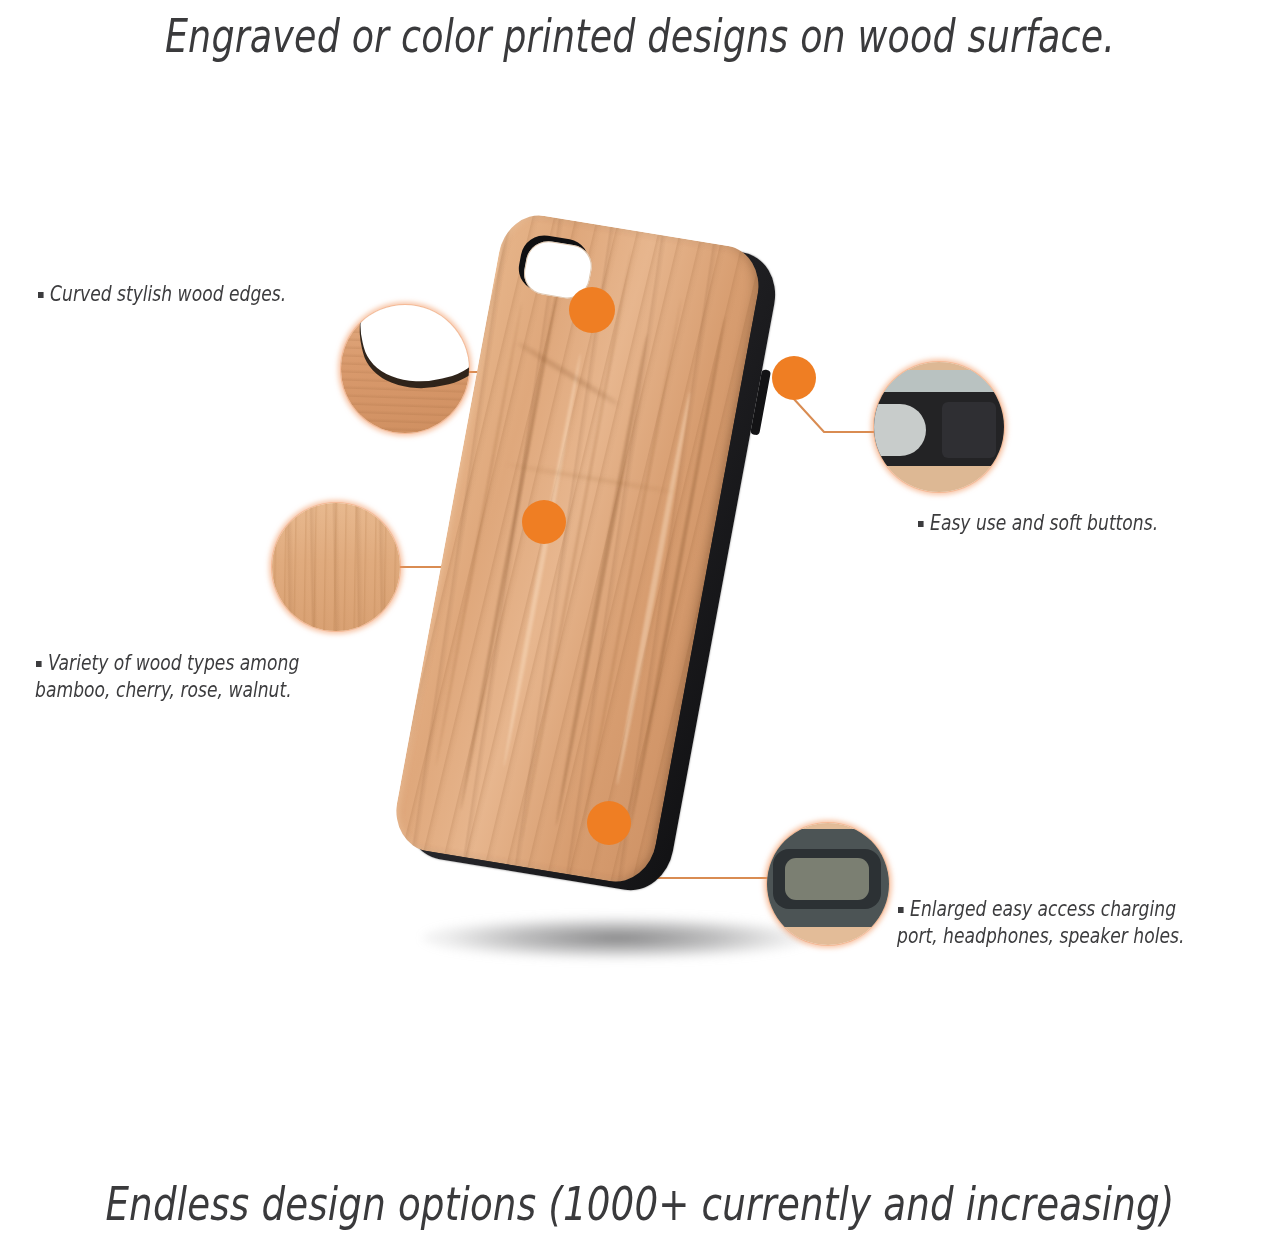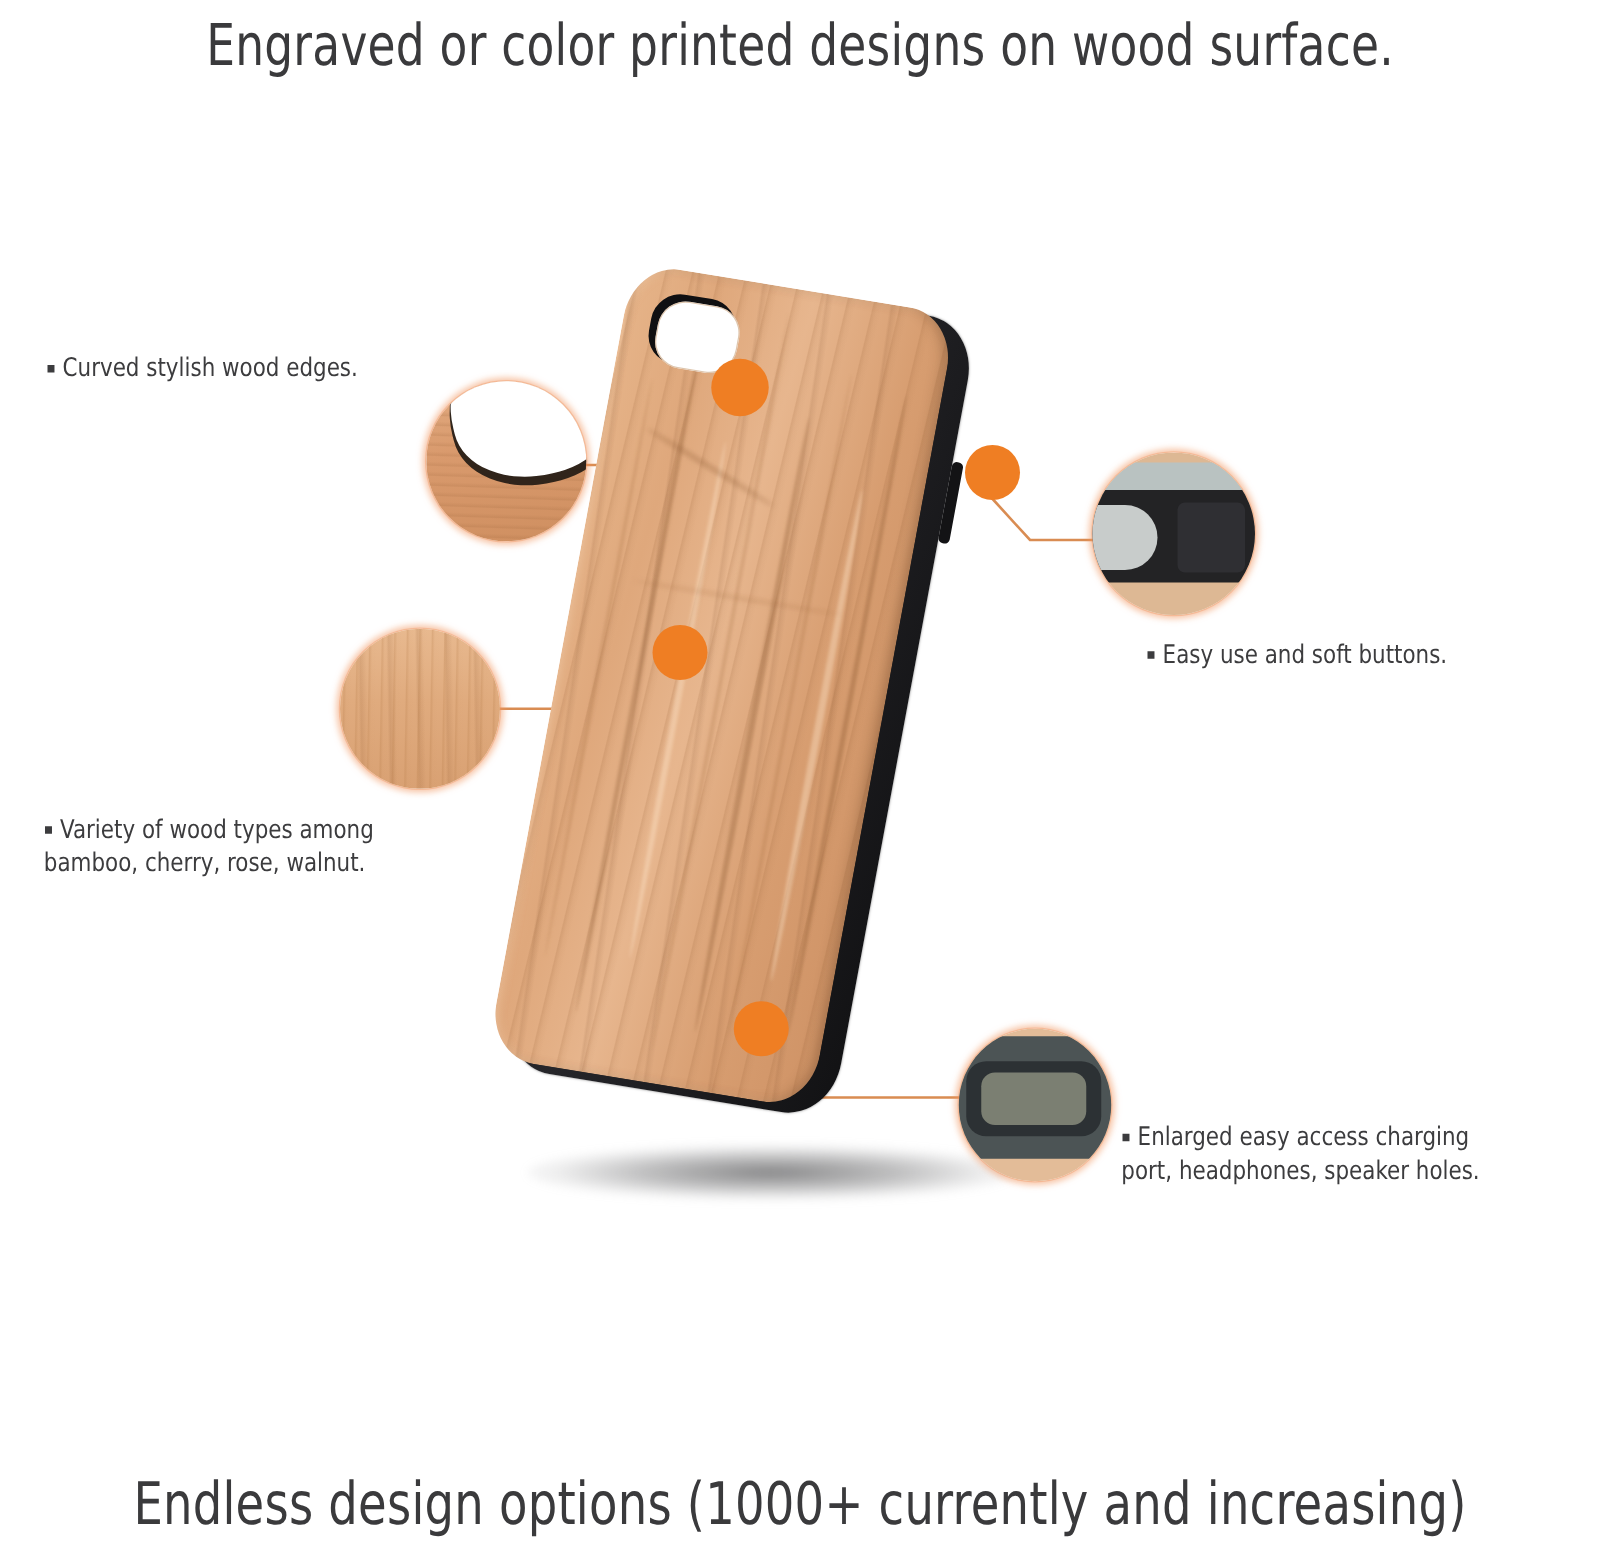--- a/index.html
+++ b/index.html
@@ -12,20 +12,21 @@
     font-family: "Liberation Sans", sans-serif;
     -webkit-font-smoothing: antialiased;
   }
 
   #stage {
     position: relative;
     width: 1280px;
     height: 1249px;
     background: #ffffff;
     overflow: hidden;
+    font-style: italic;
   }
 
   
   .headline {
     position: absolute;
     left: 0;
     width: 1280px;
     text-align: center;
     color: #3a3a3c;
     font-family: "DejaVu Sans Condensed", "Liberation Sans Narrow", "Liberation Sans", sans-serif;

